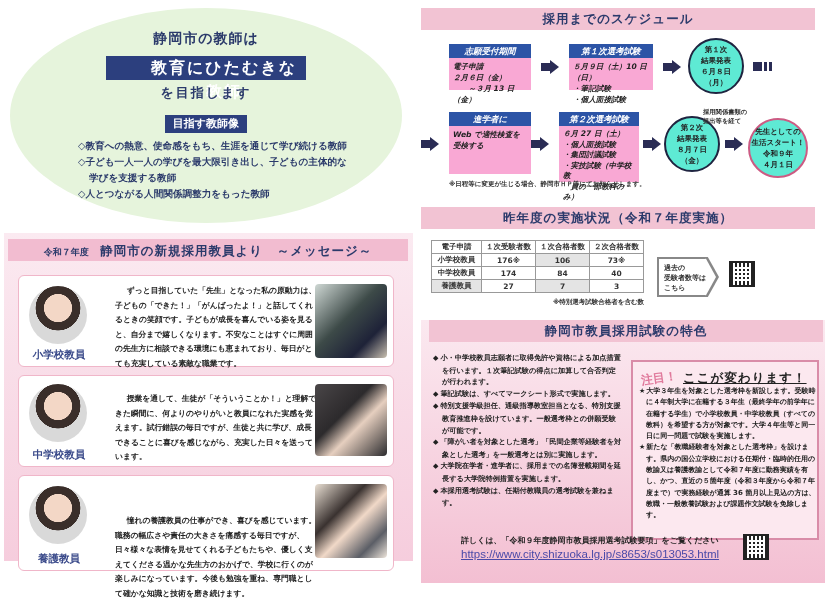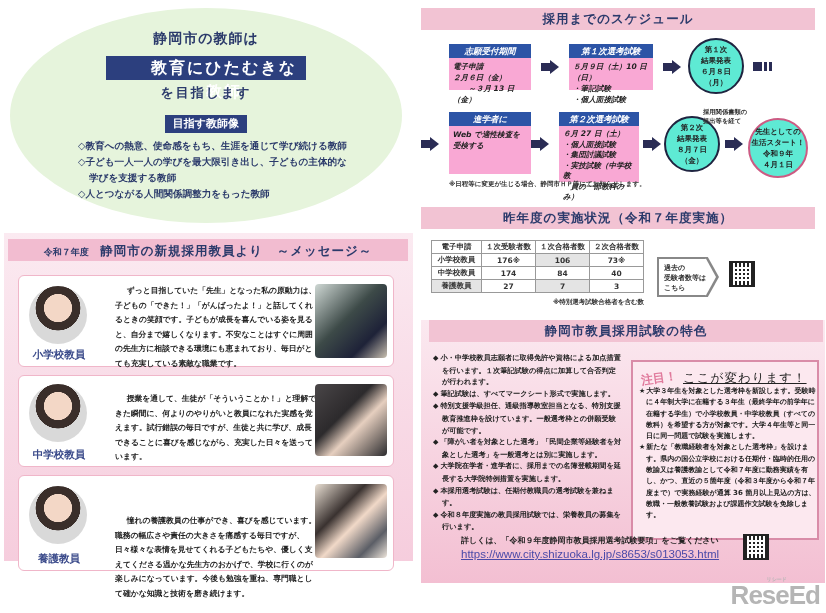--- a/index.html
+++ b/index.html
@@ -105,21 +105,21 @@
     background: linear-gradient(#fbe9f0, #f3bfd2);
   }
   .feat-list { position: absolute; left: 12px; top: 32px; width: 190px; list-style: none; font-size: 7.2px; line-height: 11.6px; color: #222; font-weight: bold; }
   .feat-list li { padding-left: 9px; text-indent: -9px; }
   .feat-list li::before { content: "◆"; color: #222; font-size: 7px; margin-right: 2px; }
   .change-box {
     position: absolute; left: 210px; top: 40px; width: 188px; height: 180px; background: #fce8ef;
     border: 2px solid #d98ca8;
   }
   .change-box .attention { position: absolute; left: 8px; top: 8px; font-size: 12px; color: #e07a9c; transform: rotate(-8deg); font-weight: bold; }
-  .change-box .title { position: absolute; left: 50px; top: 8px; font-size: 12.5px; font-weight: normal; color: #222; text-decoration: underline; letter-spacing: 1px; }
+  .change-box .title { position: absolute; left: 50px; top: 8px; font-size: 12.5px; font-weight: bold; color: #222; text-decoration: underline; letter-spacing: 1px; }
   .change-box ul { position: absolute; left: 6px; top: 24px; width: 178px; list-style: none; font-size: 7px; line-height: 11.3px; color: #222; font-weight: bold; }
   .change-box li { padding-left: 7px; text-indent: -7px; margin-bottom: 0; }
   .change-box li::before { content: "★"; margin-right: 1px; }
 
   .details { position: absolute; left: 48px; top: 535px; font-size: 8px; font-weight: bold; color: #222; }
   .url { position: absolute; left: 48px; top: 548px; font-size: 11.5px; color: #4a4aa8; text-decoration: underline; font-family: "Liberation Sans", sans-serif; }
   .logo { position: absolute; right: 6px; bottom: 2px; font-size: 26px; font-weight: bold; color: #b5b5b5; font-family: "Liberation Sans", sans-serif; letter-spacing: -1px; }
   .logo .ruby { position: absolute; top: -4px; left: 36px; font-size: 5px; letter-spacing: 0; }
 </style>
 </head>
@@ -284,33 +284,28 @@
 
   <div class="feat-panel">
     <div class="sec-header" style="top:0;left:0;width:394px;margin-left:8px;">静岡市教員採用試験の特色</div>
     <ul class="feat-list">
       <li>小・中学校教員志願者に取得免許や資格による加点措置を行います。１次筆記試験の得点に加算して合否判定が行われます。</li>
       <li>筆記試験は、すべてマークシート形式で実施します。</li>
       <li>特別支援学級担任、通級指導教室担当となる、特別支援教育推進枠を設けています。一般選考枠との併願受験が可能です。</li>
       <li>「障がい者を対象とした選考」「民間企業等経験者を対象とした選考」を一般選考とは別に実施します。</li>
       <li>大学院在学者・進学者に、採用までの名簿登載期間を延長する大学院特例措置を実施します。</li>
       <li>本採用選考試験は、任期付教職員の選考試験を兼ねます。</li>
-      <li>令和８年度実施の教員採用試験では、栄養教員の募集を行います。</li>
     </ul>
     <div class="change-box">
       <div class="attention">注目！</div>
       <div class="title">ここが変わります！</div>
       <ul>
         <li>大学３年生を対象とした選考枠を新設します。受験時に４年制大学に在籍する３年生（最終学年の前学年に在籍する学生）で小学校教員・中学校教員（すべての教科）を希望する方が対象です。大学４年生等と同一日に同一問題で試験を実施します。</li>
         <li>新たな「教職経験者を対象とした選考枠」を設けます。県内の国公立学校における任期付・臨時的任用の教諭又は養護教諭として令和７年度に勤務実績を有し、かつ、直近の５箇年度（令和３年度から令和７年度まで）で実務経験が通算 36 箇月以上見込の方は、教職・一般教養試験および課題作文試験を免除します。</li>
       </ul>
     </div>
   </div>
 
   <div class="details">詳しくは、「令和９年度静岡市教員採用選考試験要項」をご覧ください</div>
   <a class="url">https://www.city.shizuoka.lg.jp/s8653/s013053.html</a>
   <div class="qr" style="left:330px;top:534px;"></div>
 
-  <div class="logo">
-    <span class="ruby">リシード</span>
-    <span>ReseEd</span>
-  </div>
 </div>
 
 </body></html>

